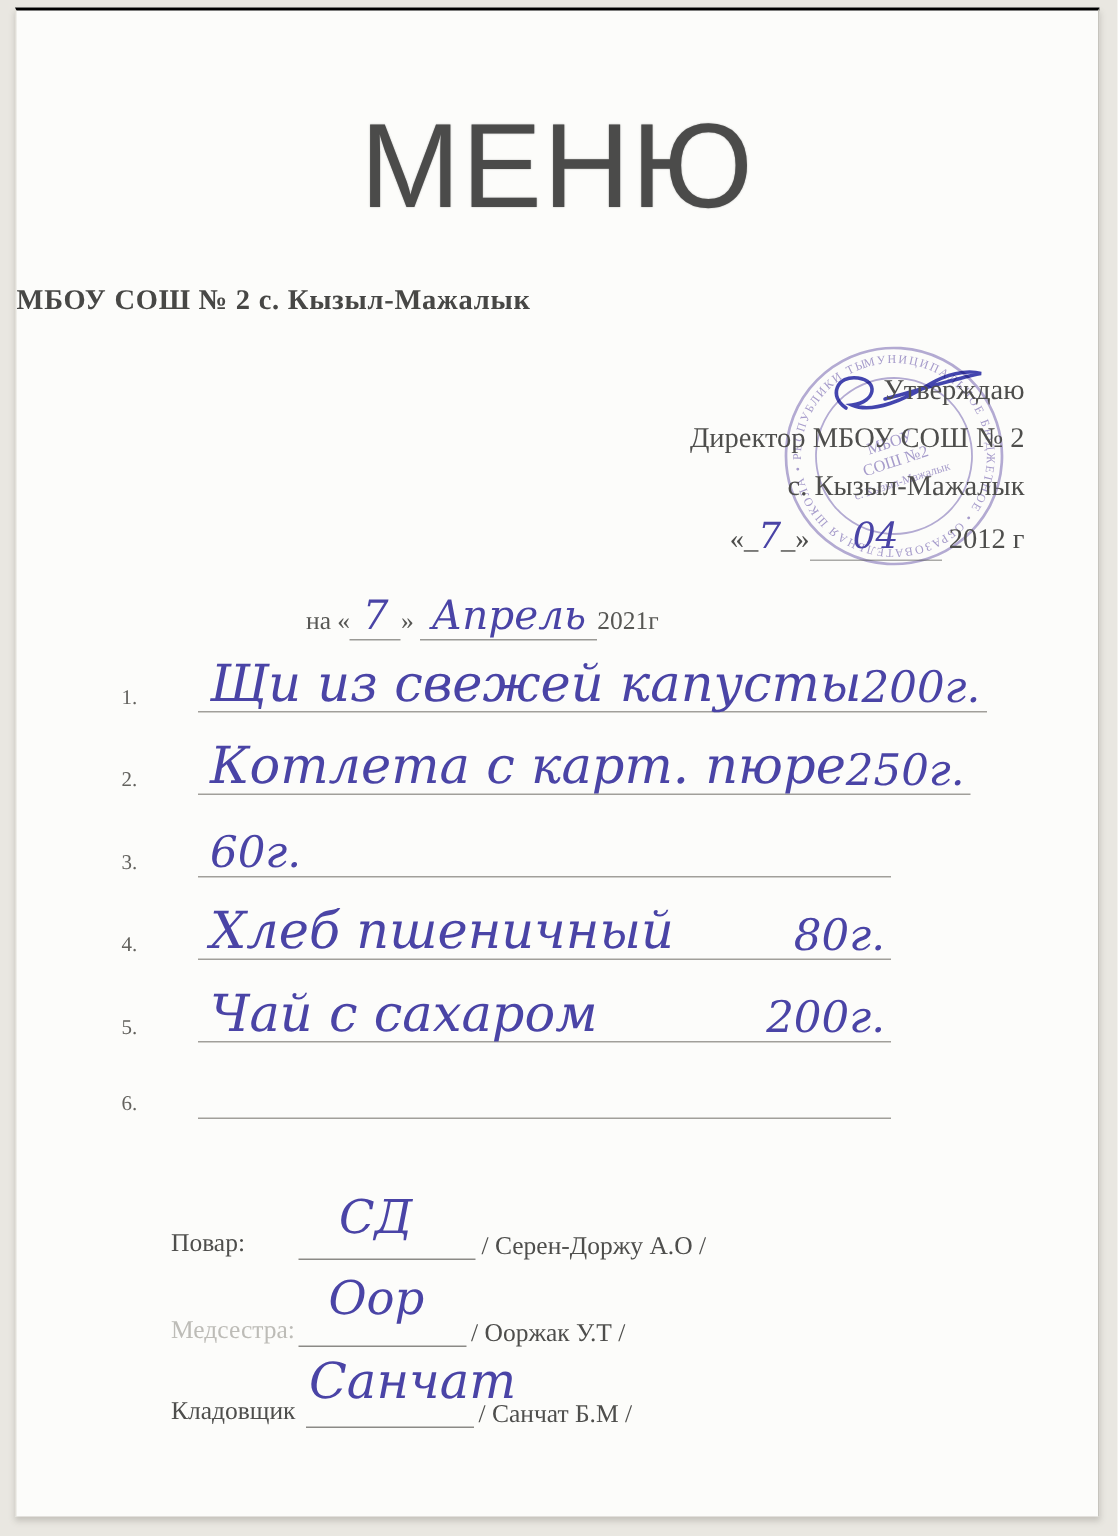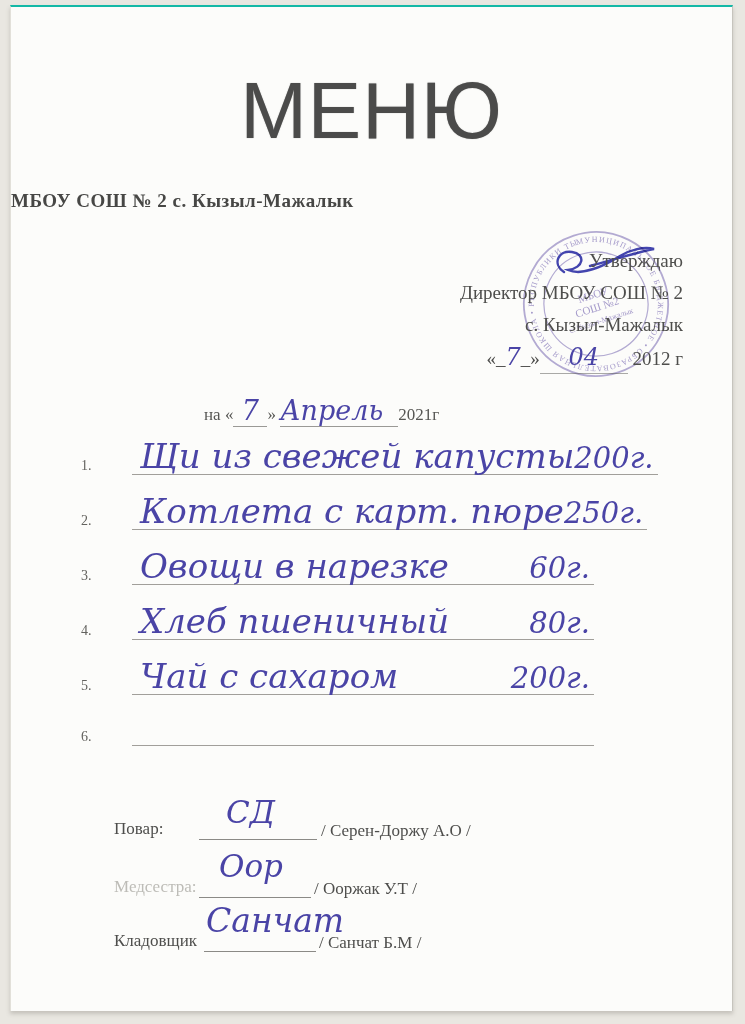--- a/index.html
+++ b/index.html
@@ -4,21 +4,21 @@
 <style>
   html,body{margin:0;padding:0;}
   body{
     width:745px;height:1024px;overflow:hidden;position:relative;
     background:#e9e7e1;
     font-family:"Liberation Serif", serif;
   }
   .paper{
     position:absolute;left:10px;top:5px;width:721px;height:1004px;
     background:#fcfcfa;
-    border-top:2px solid #14b8a6;
+    border-top:2px solid #000000;
     border-right:1px solid #c6c4bd;
     border-left:1px solid #e2e0d9;
     box-shadow:0 3px 4px rgba(90,88,80,.25);
   }
   .title{
     position:absolute;left:0;top:64px;width:100%;text-align:center;
     font-family:"Liberation Sans", sans-serif;
     font-size:80px;line-height:1;color:#4b4b4a;letter-spacing:1px;
     text-shadow:0 0 1px rgba(70,70,70,.5);
   }
@@ -44,21 +44,21 @@
   .dirsig{
     position:absolute;left:535px;top:225px;width:120px;height:55px;
     mix-blend-mode:multiply;
   }
   .dateline{
     position:absolute;left:193px;top:388px;
     font-size:17px;color:#57575四;color:#575754;white-space:nowrap;
   }
   .dateline .day{display:inline-block;min-width:34px;text-align:center;
     font-size:27px;border-bottom:1px solid #9a9995;}
-  .dateline .mon{display:inline-block;min-width:118px;text-align:left;
+  .dateline .mon{display:inline-block;min-width:118px;text-align:center;
     font-size:27px;border-bottom:1px solid #9a9995;}
   .menu-row{
     position:absolute;left:70px;width:513px;height:50px;
     display:flex;align-items:flex-end;
   }
   .menu-row .num{
     width:26px;font-size:14px;color:#63625e;flex:none;
     padding-bottom:1px;
   }
   .menu-row .entry{
@@ -125,21 +125,20 @@
   <div class="menu-row" style="top:473px">
     <span class="num">2.</span>
     <div class="entry">
       <span class="dish">Котлета с карт. пюре</span>
       <span class="portion">250г.</span>
     </div>
   </div>
   <div class="menu-row" style="top:528px">
     <span class="num">3.</span>
     <div class="entry">
-      <span class="dish">Овощи в нарезке</span>
       <span class="portion">60г.</span>
     </div>
   </div>
   <div class="menu-row" style="top:583px">
     <span class="num">4.</span>
     <div class="entry">
       <span class="dish">Хлеб пшеничный</span>
       <span class="portion">80г.</span>
     </div>
   </div>

